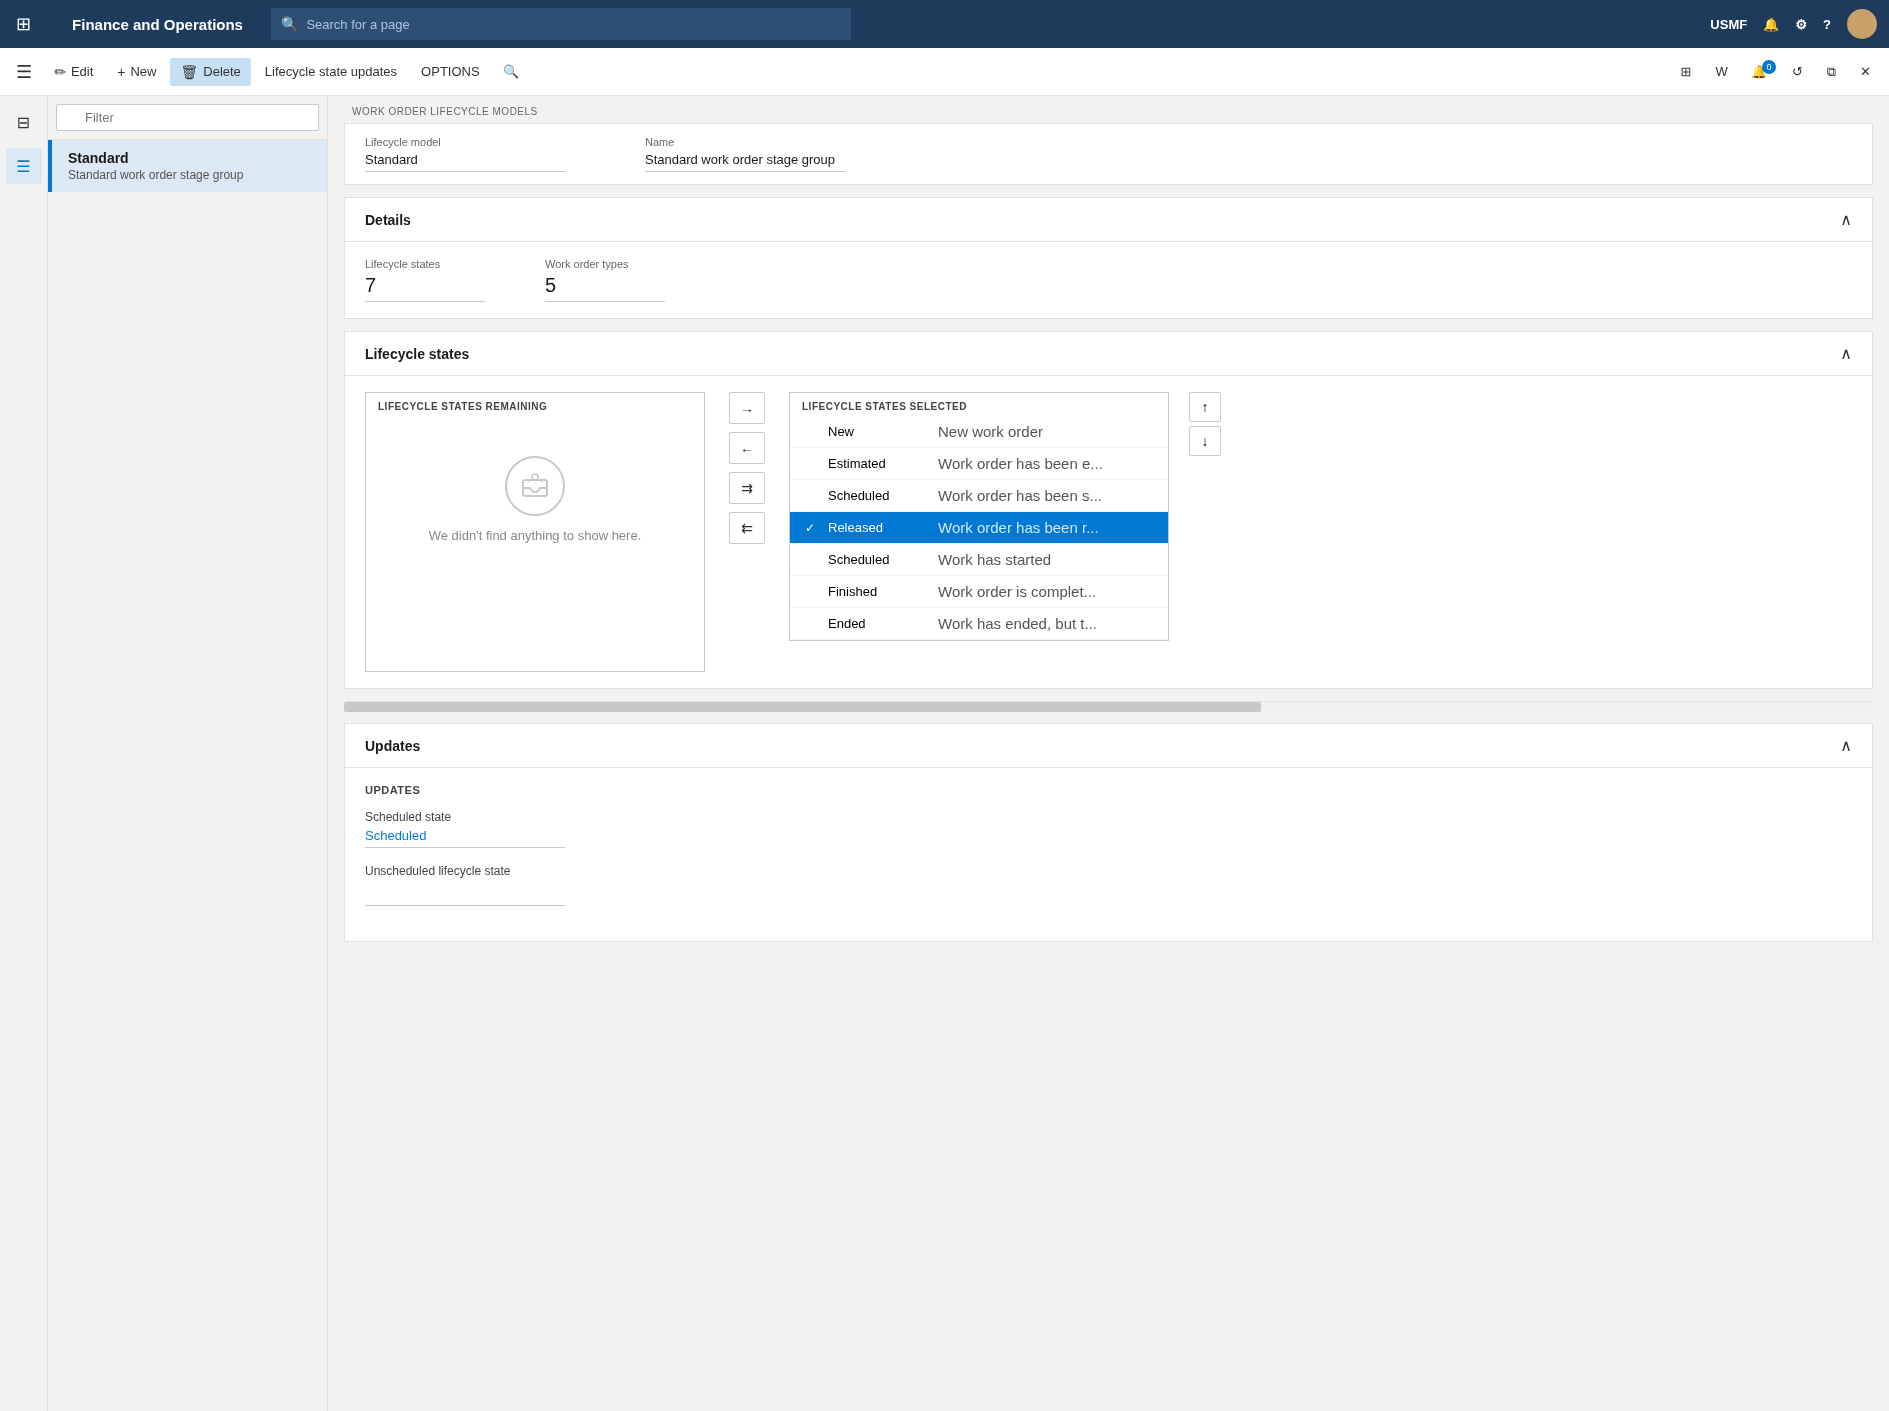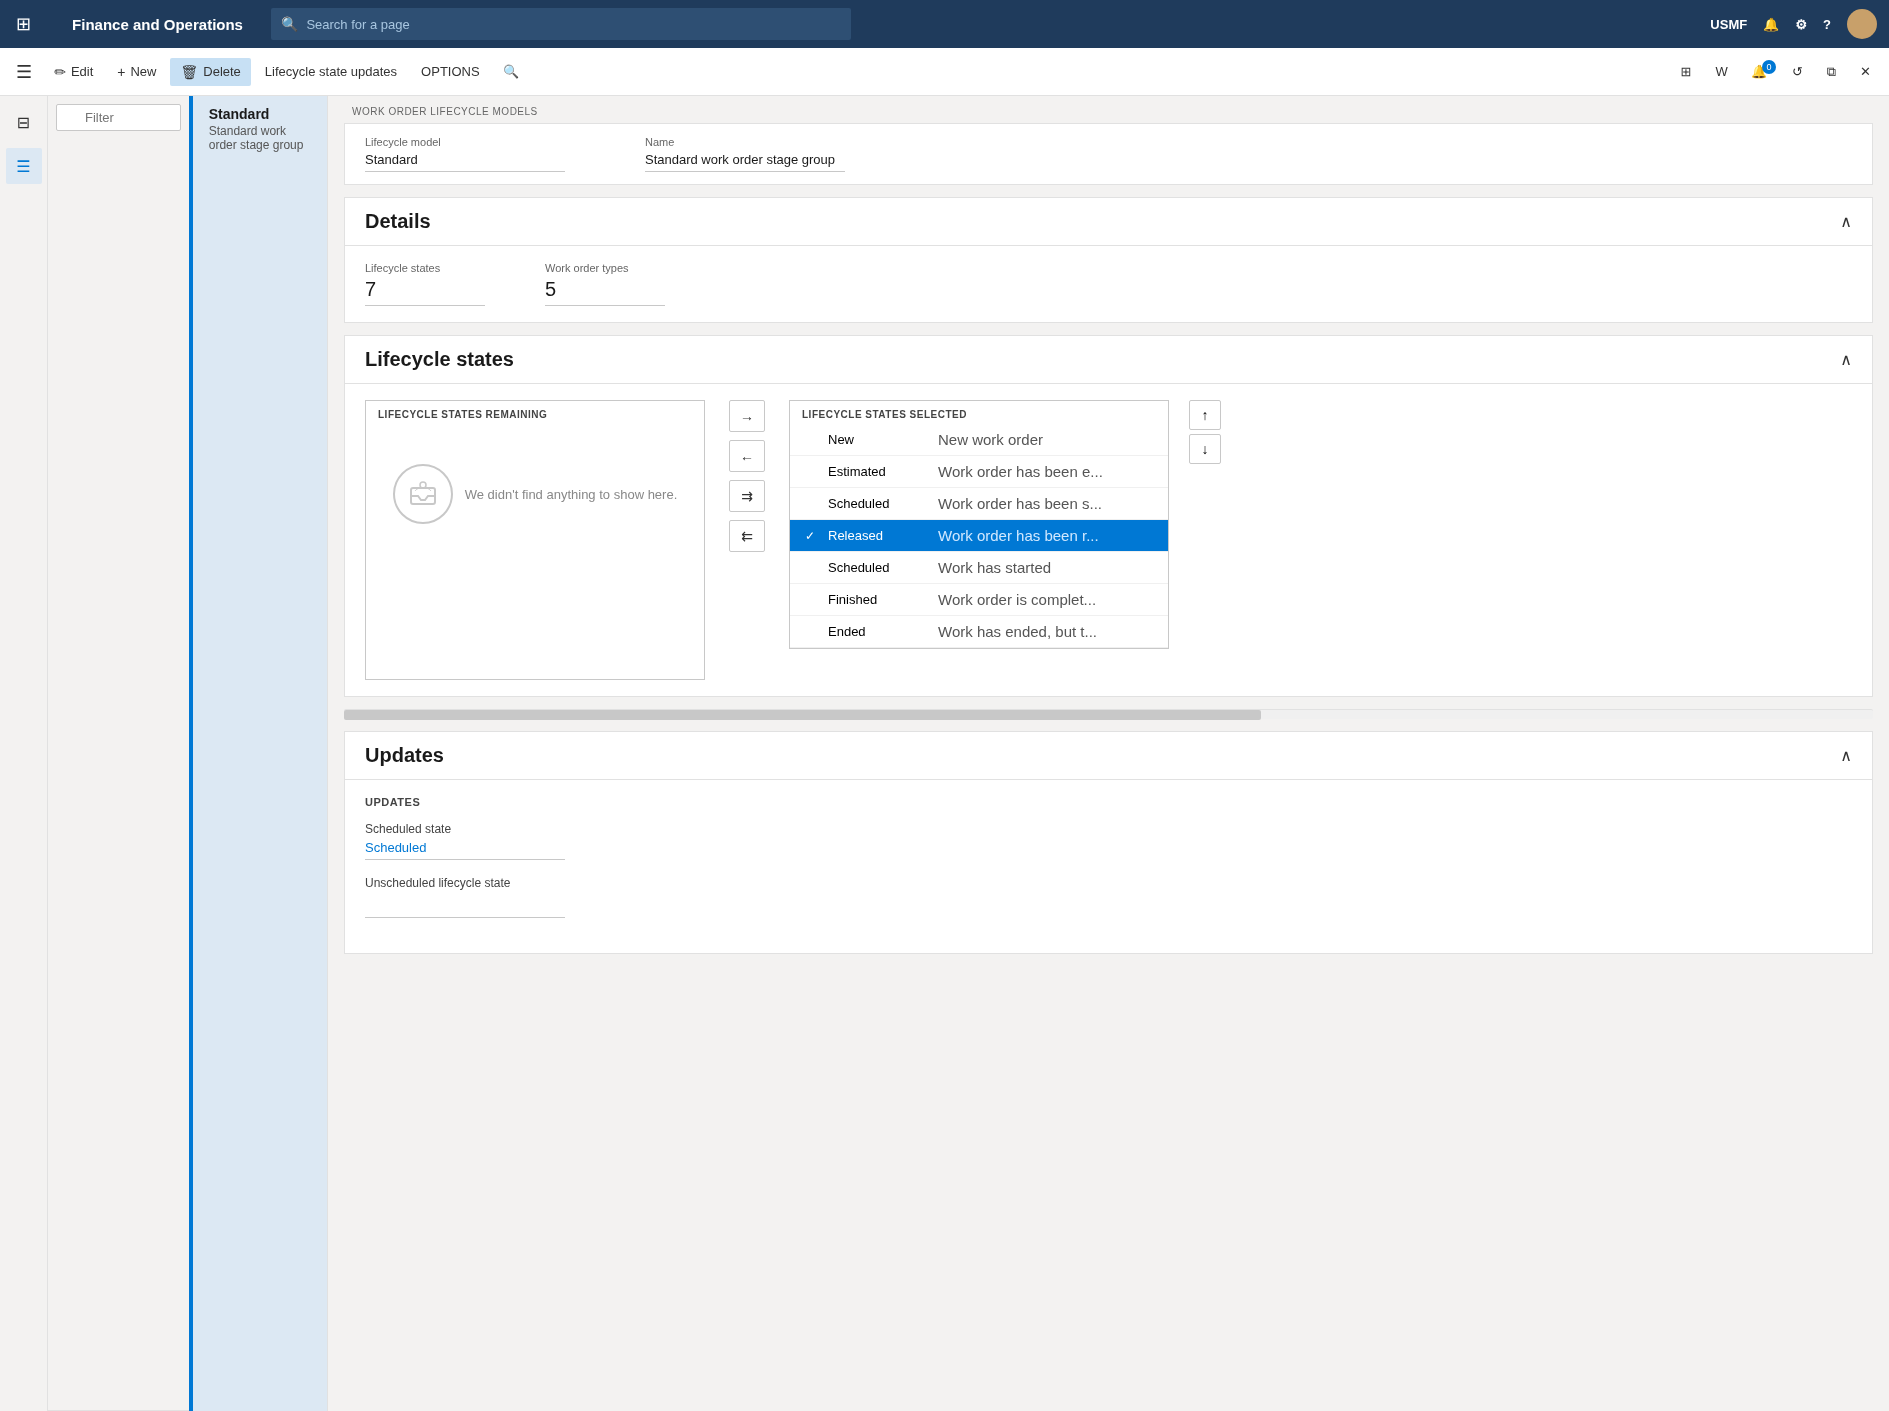--- a/index.html
+++ b/index.html
@@ -103,21 +103,21 @@
       color: #333;
     }
     .sidebar-toggle .icon-btn.active { background: #dce8f3; color: #0078d4; }
 
     
     .list-panel {
       width: 280px;
       background: #f3f2f1;
       border-right: 1px solid #e1e1e1;
       display: flex;
-      flex-direction: row;
+      flex-direction: column;
     }
     .list-filter {
       padding: 8px;
       border-bottom: 1px solid #e1e1e1;
     }
     .filter-input {
       width: 100%;
       border: 1px solid #c8c8c8;
       border-radius: 2px;
       padding: 5px 8px 5px 28px;
@@ -184,21 +184,21 @@
       border: 1px solid #e1e1e1;
     }
     .section-header {
       display: flex;
       align-items: center;
       justify-content: space-between;
       padding: 12px 20px;
       cursor: pointer;
       border-bottom: 1px solid #e1e1e1;
     }
-    .section-title { font-size: 20px; font-weight: 600; color: #1a1a1a; }
+    .section-title { font-size: 14px; font-weight: 600; color: #1a1a1a; }
     .section-toggle { font-size: 16px; color: #333; }
 
     
     .details-content { padding: 16px 20px; }
     .details-cols { display: flex; gap: 60px; }
     .detail-col {}
     .detail-label { font-size: 11px; color: #666; margin-bottom: 4px; }
     .detail-value { font-size: 20px; font-weight: 300; color: #1a1a1a; border-bottom: 1px solid #c8c8c8; padding-bottom: 4px; min-width: 120px; }
 
     
@@ -215,21 +215,21 @@
     .lc-box-label {
       font-size: 10px;
       font-weight: 700;
       color: #444;
       padding: 8px 12px 4px;
       text-transform: uppercase;
       letter-spacing: 0.5px;
     }
     .lc-empty {
       display: flex;
-      flex-direction: row;
+      flex-direction: column;
       align-items: center;
       justify-content: center;
       padding: 40px 20px;
       color: #888;
       gap: 12px;
     }
     .lc-empty-icon {
       width: 60px;
       height: 60px;
       border: 2px solid #c8c8c8;

